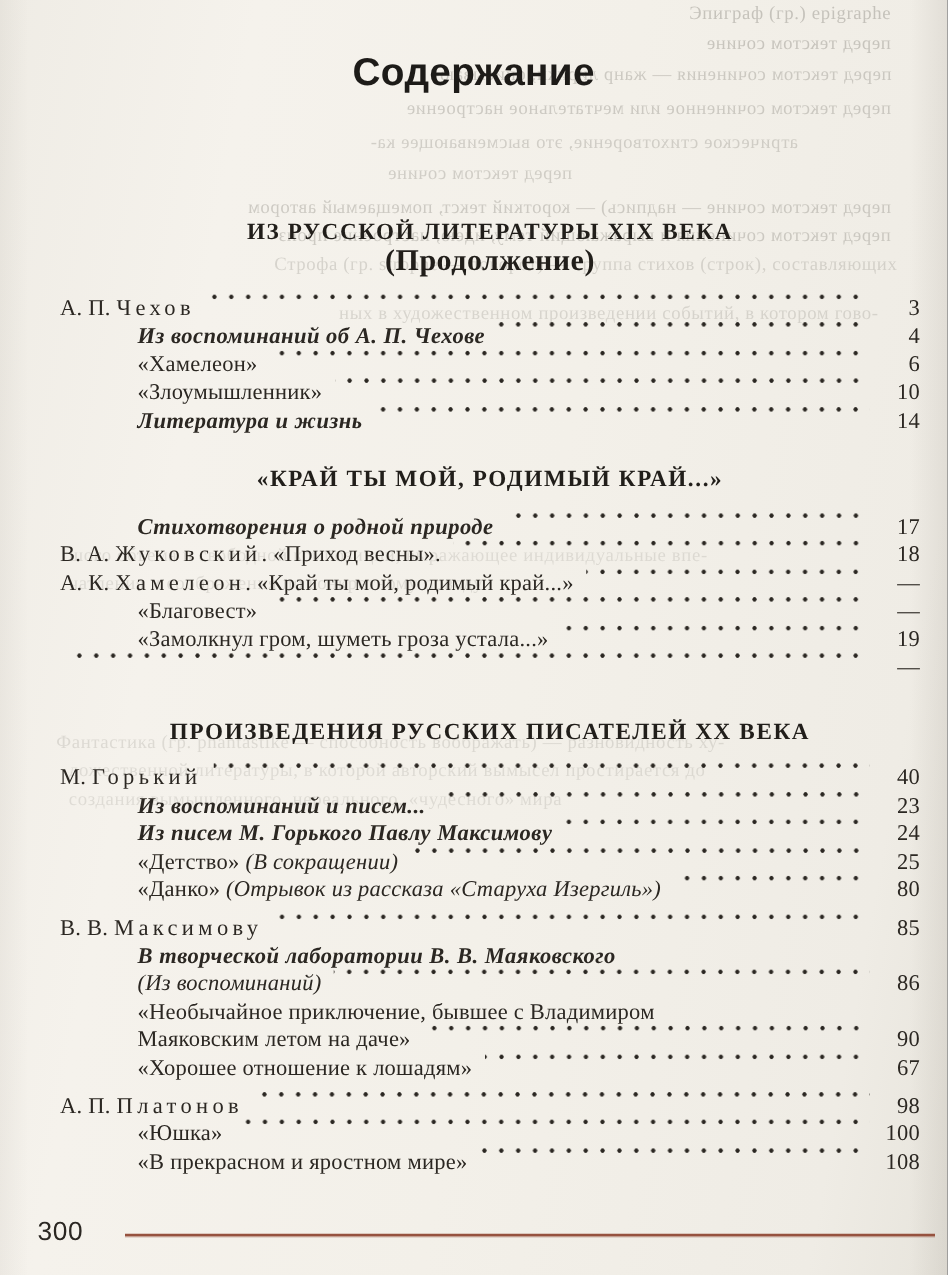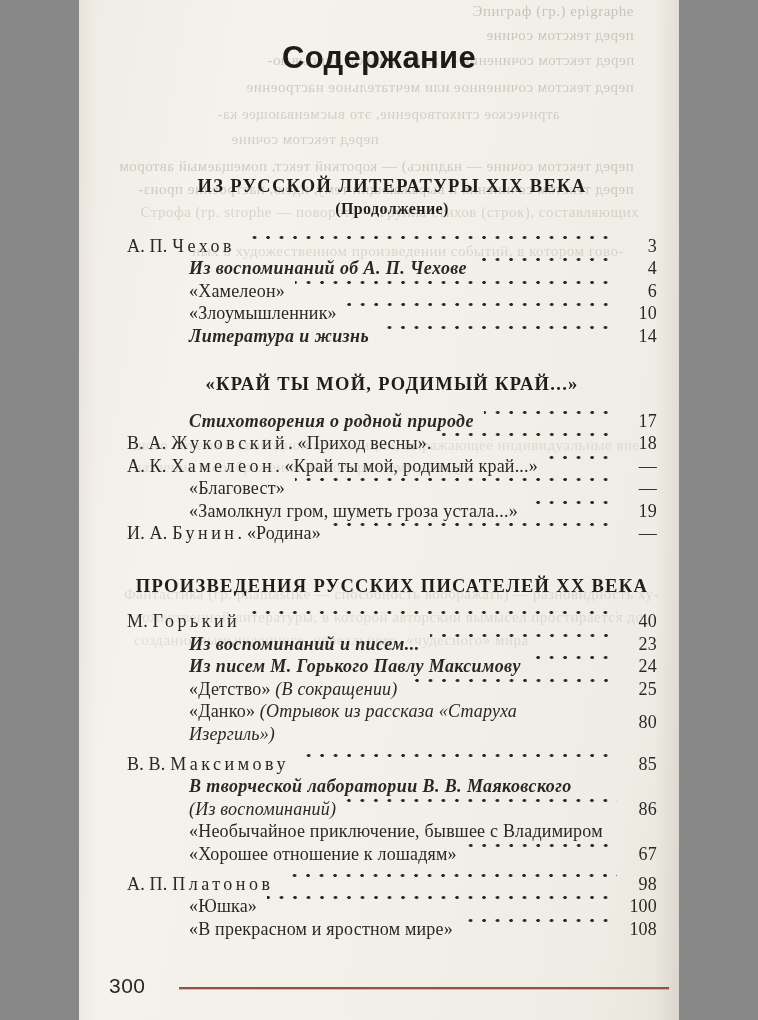--- a/index.html
+++ b/index.html
@@ -1,18 +1,18 @@
 <!DOCTYPE html>
 <html><head>
 <meta charset="utf-8">
 <style>
   html,body{margin:0;padding:0;background:#888;}
   .page{
     position:relative;
-    width:600px;height:1020px;
+    width:758px;height:1020px;
     margin:0 auto;
     overflow:hidden;
     background:linear-gradient(100deg,#efece5 0%,#f5f2ec 22%,#f3f0e9 55%,#efece5 88%,#e7e4dc 100%);
     font-family:"Liberation Serif","DejaVu Serif",serif;
     color:#2b2722;
   }
   .edge-shade{
     position:absolute;inset:0;pointer-events:none;
     background:linear-gradient(to right, rgba(120,110,100,0.07) 0%, rgba(0,0,0,0) 3%, rgba(0,0,0,0) 96%, rgba(100,90,80,0.10) 100%);
   }
@@ -42,21 +42,21 @@
   
   .toc{
     position:relative;
     margin:0 22px 4px 48px;
   }
   .sec-head{margin-top:0;text-align:center;color:#211e1a;}
   .sec-head .h1{
     font-weight:700;font-size:18.5px;letter-spacing:1.3px;line-height:23px;
   }
   .sec-head .h2{
-    font-weight:700;font-size:16px;letter-spacing:0.4px;line-height:22px;
+    font-weight:700;font-size:24px;letter-spacing:0.4px;line-height:22px;
   }
   .sec-rows{margin-top:14px;}
   .row{
     display:flex;align-items:center;
     font-size:18px;line-height:22.4px;
     letter-spacing:0.2px;
   }
   .row.ind{padding-left:62px;}
   .row.gap{margin-top:8px;}
   .seg-sp{letter-spacing:3.5px;}
@@ -175,21 +175,20 @@
             <span><span class="seg-n">«Благовест»</span></span>
             <span class="leader"></span>
             <span class="pg">—</span>
           </div>
           <div class="row ind">
             <span><span class="seg-n">«Замолкнул гром, шуметь гроза устала...»</span></span>
             <span class="leader"></span>
             <span class="pg">19</span>
           </div>
           <div class="row">
-            <span><span class="seg-n">И. А. </span><span class="seg-sp">Бунин</span><span class="seg-n">. «Родина»</span></span>
             <span class="leader"></span>
             <span class="pg">—</span>
           </div>
         </div>
       </div>
       <div class="sec sec-2">
         <div class="sec-head">
           <div class="h1">ПРОИЗВЕДЕНИЯ РУССКИХ ПИСАТЕЛЕЙ XX ВЕКА</div>
         </div>
         <div class="sec-rows">
@@ -226,20 +225,25 @@
           <div class="row ind">
             <span><span class="seg-bi">В творческой лаборатории В. В. Маяковского</span></span>
           </div>
           <div class="row ind">
             <span><span class="seg-i">(Из воспоминаний)</span></span>
             <span class="leader"></span>
             <span class="pg">86</span>
           </div>
           <div class="row ind">
             <span><span class="seg-n">«Необычайное приключение, бывшее с Владимиром</span></span>
+          </div>
+          <div class="row ind">
+            <span><span class="seg-n">Маяковским летом на даче»</span></span>
+            <span class="leader"></span>
+            <span class="pg">90</span>
           </div>
           <div class="row ind">
             <span><span class="seg-n">«Хорошее отношение к лошадям»</span></span>
             <span class="leader"></span>
             <span class="pg">67</span>
           </div>
           <div class="row gap">
             <span><span class="seg-n">А. П. </span><span class="seg-sp">Платонов</span></span>
             <span class="leader"></span>
             <span class="pg">98</span>

